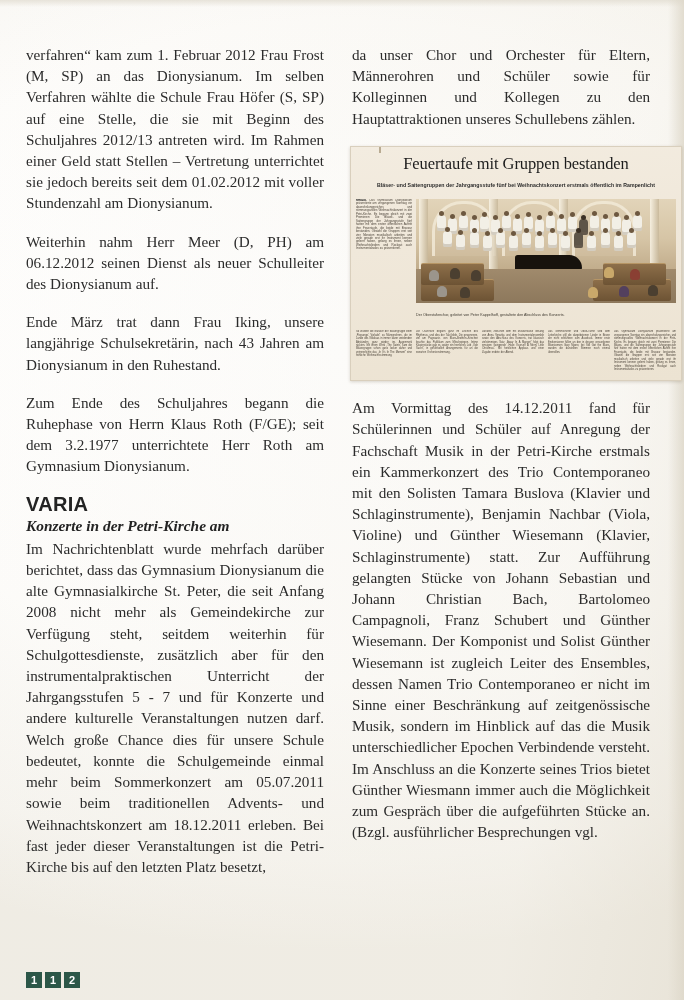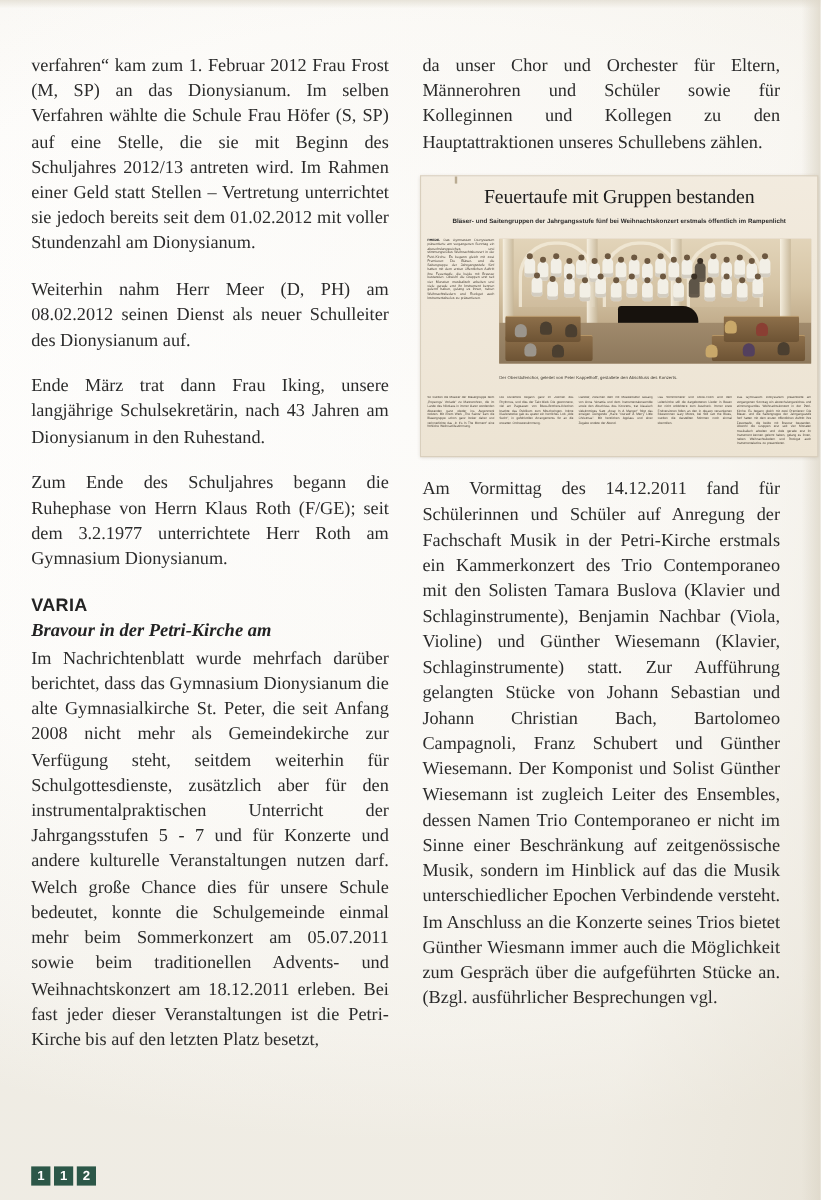--- a/index.html
+++ b/index.html
@@ -109,21 +109,21 @@
     margin: 0 0 17px 0;
     text-align: justify;
     text-justify: inter-word;
   }
   .col p:last-child { margin-bottom: 0; }
 
   h3.varia {
     margin: 0 0 1px 0;
     font-family: "Liberation Sans", sans-serif;
     font-weight: bold;
-    font-size: 15px;
+    font-size: 20px;
     letter-spacing: 0.3px;
     color: #232323;
   }
   h4.varia-sub {
     margin: 0 0 2px 0;
     font-family: "Liberation Serif", serif;
     font-style: italic;
     font-weight: bold;
     font-size: 15.4px;
     line-height: 20px;
@@ -326,26 +326,26 @@
 <body>
 
 <div class="page">
   <div class="paper-tone"></div>
   <div class="scan-edge-top"></div>
   <div class="scan-edge-right"></div>
 
 
   <div class="col col-left">
     <p>verfahren“ kam  zum 1. Februar 2012 Frau Frost (M, SP) an das Dionysianum. Im selben Verfahren wählte die Schule Frau Höfer (S, SP) auf eine Stelle, die sie mit Beginn des Schuljahres 2012/13 antreten wird. Im Rahmen einer Geld statt Stellen – Vertretung unterrichtet sie jedoch bereits seit dem 01.02.2012 mit voller Stundenzahl am Dionysianum.</p>
-    <p>Weiterhin nahm Herr Meer (D, PH) am 08.02.2012 seinen Dienst als neuer Schulleiter des Dionysianum auf.</p>
+    <p>Weiterhin nahm Herr Meer (D, PH) am 06.12.2012 seinen Dienst als neuer Schulleiter des Dionysianum auf.</p>
     <p>Ende März trat dann Frau Iking, unsere langjährige Schulsekretärin, nach 43 Jahren am Dionysianum in den Ruhestand.</p>
     <p>Zum Ende des Schuljahres begann die Ruhephase von Herrn Klaus Roth (F/GE); seit dem 3.2.1977 unterrichtete Herr Roth am Gymnasium Dionysianum.</p>
 
     <h3 class="varia">VARIA</h3>
-    <h4 class="varia-sub">Bravour  in der Petri-Kirche am</h4>
+    <h4 class="varia-sub">Konzerte  in der Petri-Kirche am</h4>
     <p>Im Nachrichtenblatt wurde mehrfach darüber berichtet, dass das Gymnasium Dionysianum die alte Gymnasialkirche St. Peter, die seit Anfang 2008 nicht mehr als Gemeindekirche zur Verfügung steht, seitdem weiterhin für Schulgottesdienste, zusätzlich aber für den instrumentalpraktischen Unterricht der Jahrgangsstufen 5 - 7 und für Konzerte und andere kulturelle Veranstaltungen nutzen darf. Welch große Chance dies für unsere Schule bedeutet, konnte die Schulgemeinde einmal mehr beim Sommerkonzert am 05.07.2011 sowie beim traditionellen Advents- und Weihnachtskonzert am 18.12.2011 erleben. Bei fast jeder dieser Veranstaltungen ist die Petri-Kirche bis auf den letzten Platz besetzt,</p>
   </div>
 
   <div class="col col-right">
     <p>da unser Chor und Orchester für Eltern, Männerohren und Schüler sowie für Kolleginnen und Kollegen zu den Hauptattraktionen unseres Schullebens zählen.</p>
 
     <div class="clipping">
       <div class="clip-mark"></div>
       <div class="clip-headline">Feuertaufe mit Gruppen bestanden</div>
       <div class="clip-subhead">Bläser- und Saitengruppen der Jahrgangsstufe fünf bei Weihnachtskonzert erstmals öffentlich im Rampenlicht</div>

